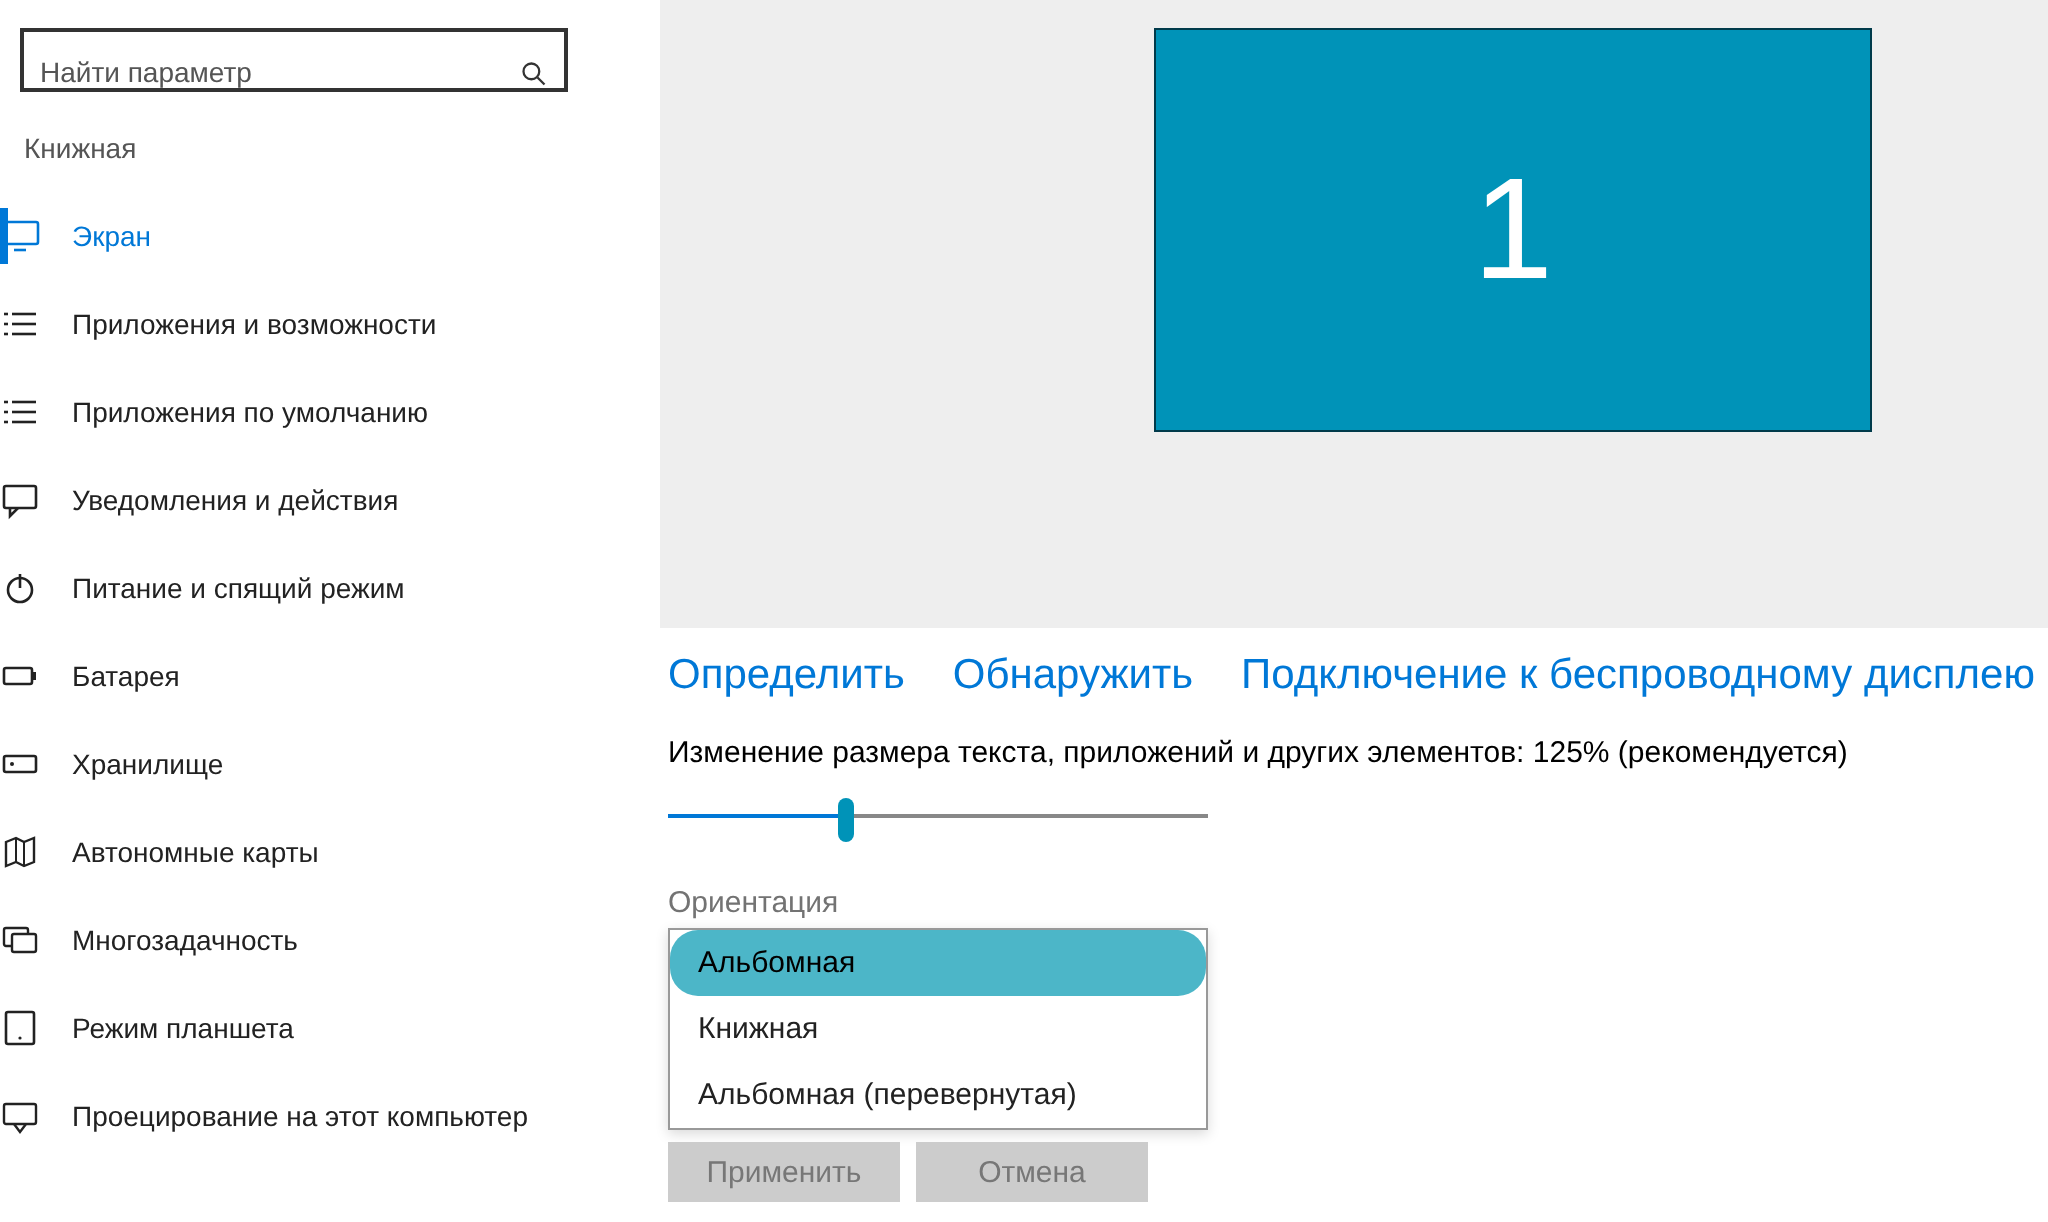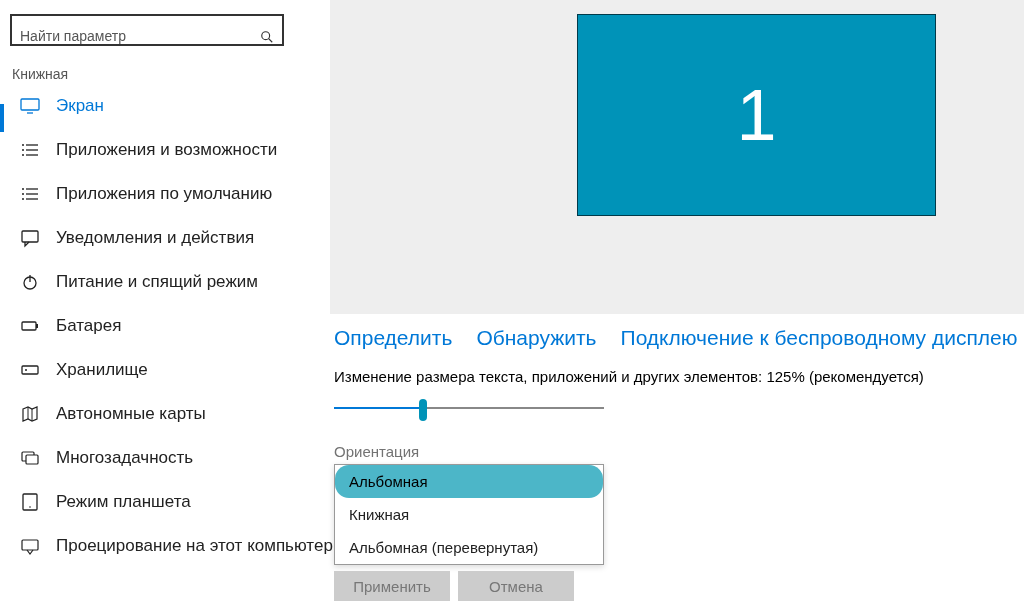--- a/index.html
+++ b/index.html
@@ -7,21 +7,21 @@
 
   .sidebar { position: absolute; left: 0; top: 0; width: 320px; height: 611px; background: #fff; padding-top: 8px; }
   .search-box { margin: 6px 10px 0 10px; width: 274px; height: 32px; border: 2px solid #333; display: flex; align-items: flex-end; padding: 0 8px; }
   .search-input { flex: 1; border: none; outline: none; font-size: 14px; color: #333; background: transparent; }
   .search-input::placeholder { color: #555; }
   .search-icon { width: 14px; height: 14px; }
 
   .section-title { margin: 20px 0 14px 12px; font-size: 14px; color: #555; }
 
   .nav-list { list-style: none; }
-  .nav-item { display: flex; height: 44px; padding-left: 20px; cursor: pointer; color: #222; font-size: 17px; position: relative; }
+  .nav-item { display: flex; align-items: center; height: 44px; padding-left: 0; cursor: pointer; color: #222; font-size: 14px; position: relative; }
   .nav-item.active { color: #0078d7; }
   .nav-item.active::before { content: ""; position: absolute; left: 0; top: 8px; bottom: 8px; width: 4px; background: #0078d7; }
   .nav-icon { width: 20px; height: 20px; margin-right: 16px; display: flex; align-items: center; justify-content: center; }
   .nav-label { white-space: nowrap; }
 
   .main { position: absolute; left: 330px; top: 0; right: 0; height: 611px; }
   .display-area { width: 694px; height: 314px; background: #eeeeee; position: relative; }
   .monitor { position: absolute; left: 247px; top: 14px; width: 359px; height: 202px; background: #0093b8; border: 1px solid #003a4a; display: flex; align-items: center; justify-content: center; }
   .monitor-num { color: #fff; font-size: 72px; font-weight: 100; }
 

